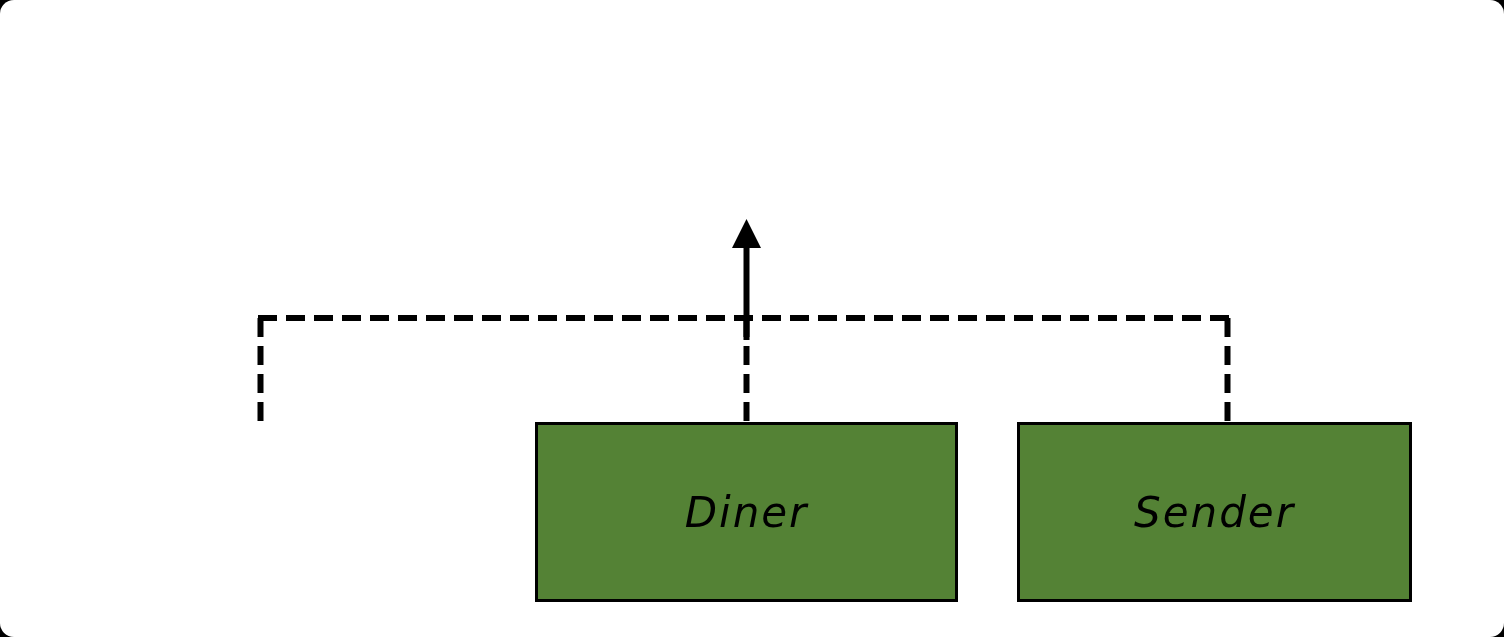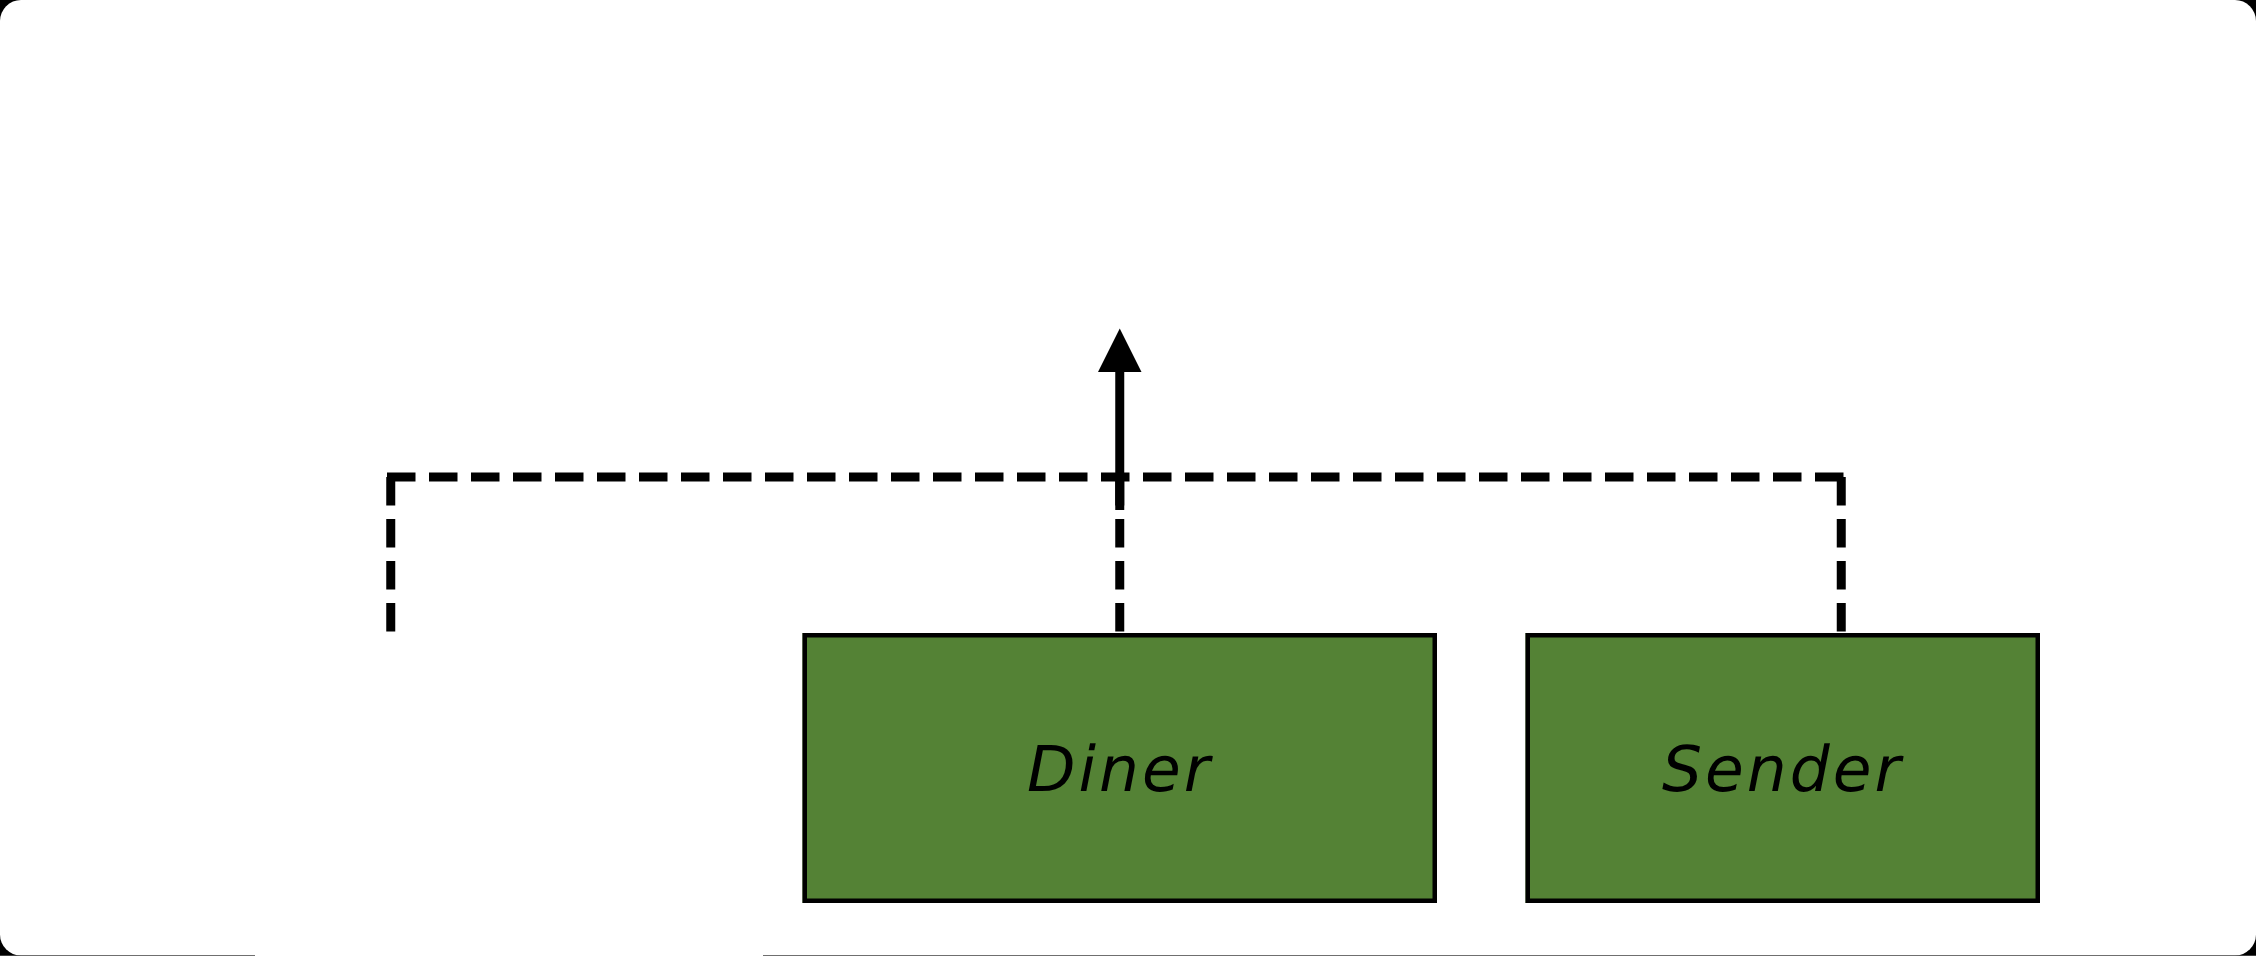--- a/index.html
+++ b/index.html
@@ -37,21 +37,21 @@
     font-family: cursive, "DejaVu Sans", sans-serif;
     font-style: italic;
     font-size: 42px;
     letter-spacing: 2px;
     color: #000000;
     white-space: nowrap;
   }
   .node-customer { left: 535px; top: 39px;  width: 423px; height: 181px; }
   .node-rider    { left: 49px;  top: 422px; width: 423px; height: 180px; }
   .node-diner    { left: 535px; top: 422px; width: 423px; height: 180px; }
-  .node-sender   { left: 1017px;top: 422px; width: 343px; height: 180px; }
+  .node-sender   { left: 1017px;top: 422px; width: 395px; height: 180px; }
 </style>
 </head>
 <body>
 
 <div class="canvas">
 
   <svg class="connectors" viewBox="0 0 1504 637" xmlns="http://www.w3.org/2000/svg">
 
     <line x1="260.5" y1="318" x2="260.5" y2="422" stroke="#000000" stroke-width="6" stroke-dasharray="19 9"></line>
     <line x1="746.5" y1="318" x2="746.5" y2="422" stroke="#000000" stroke-width="6" stroke-dasharray="19 9"></line>

